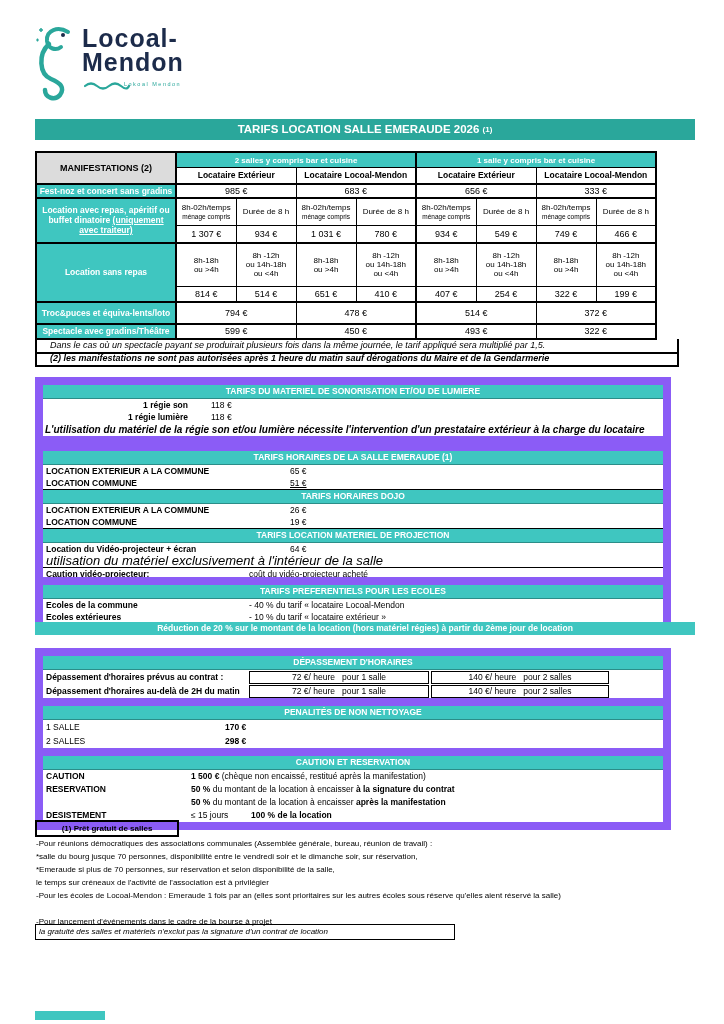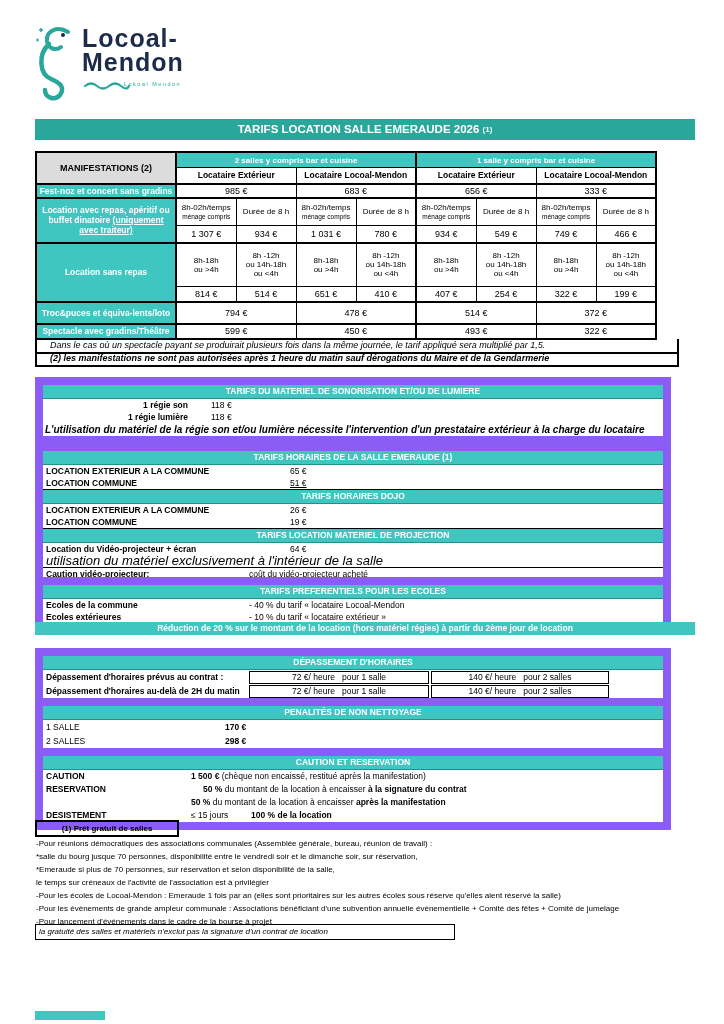--- a/index.html
+++ b/index.html
@@ -258,37 +258,36 @@
   </div>
 
   <div class="box" style="top:748px;">
     <div class="banner">CAUTION ET RESERVATION</div>
     <div class="row" style="height:13px;line-height:13px;">
       <span class="lbl">CAUTION</span>
       <span class="val" style="left:148px;"><b class="sp">1 500 €</b><span> (chèque non encaissé, restitué après la manifestation)</span></span>
     </div>
     <div class="row" style="height:13px;line-height:13px;">
       <span class="lbl">RESERVATION</span>
-      <span class="val" style="left:148px;margin-left:12px;"><b class="sp">50 %</b><span> du montant de la location à encaisser </span><b class="sp">à la signature du contrat</b></span>
+      <span class="val" style="left:148px;"><b class="sp">50 %</b><span> du montant de la location à encaisser </span><b class="sp">à la signature du contrat</b></span>
     </div>
     <div class="row" style="height:13px;line-height:13px;">
       <span class="val" style="left:148px;"><b class="sp">50 %</b><span> du montant de la location à encaisser </span><b class="sp">après la manifestation</b></span>
     </div>
     <div class="row" style="height:13px;line-height:13px;">
       <span class="lbl">DESISTEMENT</span>
       <span class="val" style="left:148px;">≤ 15 jours</span>
       <span class="val" style="left:208px;font-weight:bold;">100 % de la location</span>
     </div>
   </div>
 
   <div class="fn-box">(1) Prêt gratuit de salles</div>
   <div class="fn-line" style="top:839px;">-Pour réunions démocratiques des associations communales (Assemblée générale, bureau, réunion de travail) :</div>
   <div class="fn-line" style="top:852px;">*salle du bourg  jusque 70 personnes, disponibilité entre le vendredi soir et le dimanche soir, sur réservation,</div>
   <div class="fn-line" style="top:865px;">*Emeraude si plus de 70 personnes, sur réservation et selon disponibilité de la salle,</div>
   <div class="fn-line" style="top:878px;">le temps sur créneaux de l'activité de l'association est à privilégier</div>
   <div class="fn-line" style="top:891px;">-Pour les écoles de Locoal-Mendon : Emeraude 1 fois par an (elles sont prioritaires sur les autres écoles sous réserve qu'elles aient réservé la salle)</div>
-  <div class="fn-line" style="top:904px;">-Pour les évènements de grande ampleur communale  : Associations bénéficiant d'une subvention annuelle évènementielle + Comité des fêtes + Comité de jumelage</div>
   <div class="fn-line" style="top:917px;">-Pour lancement d'événements dans le cadre de la bourse à projet</div>
   <div class="fn-note">la gratuité des salles et matériels n'exclut pas la signature d'un contrat de location</div>
 
   <div class="tab-mark"></div>
 
 </div>
 
 </body></html>

